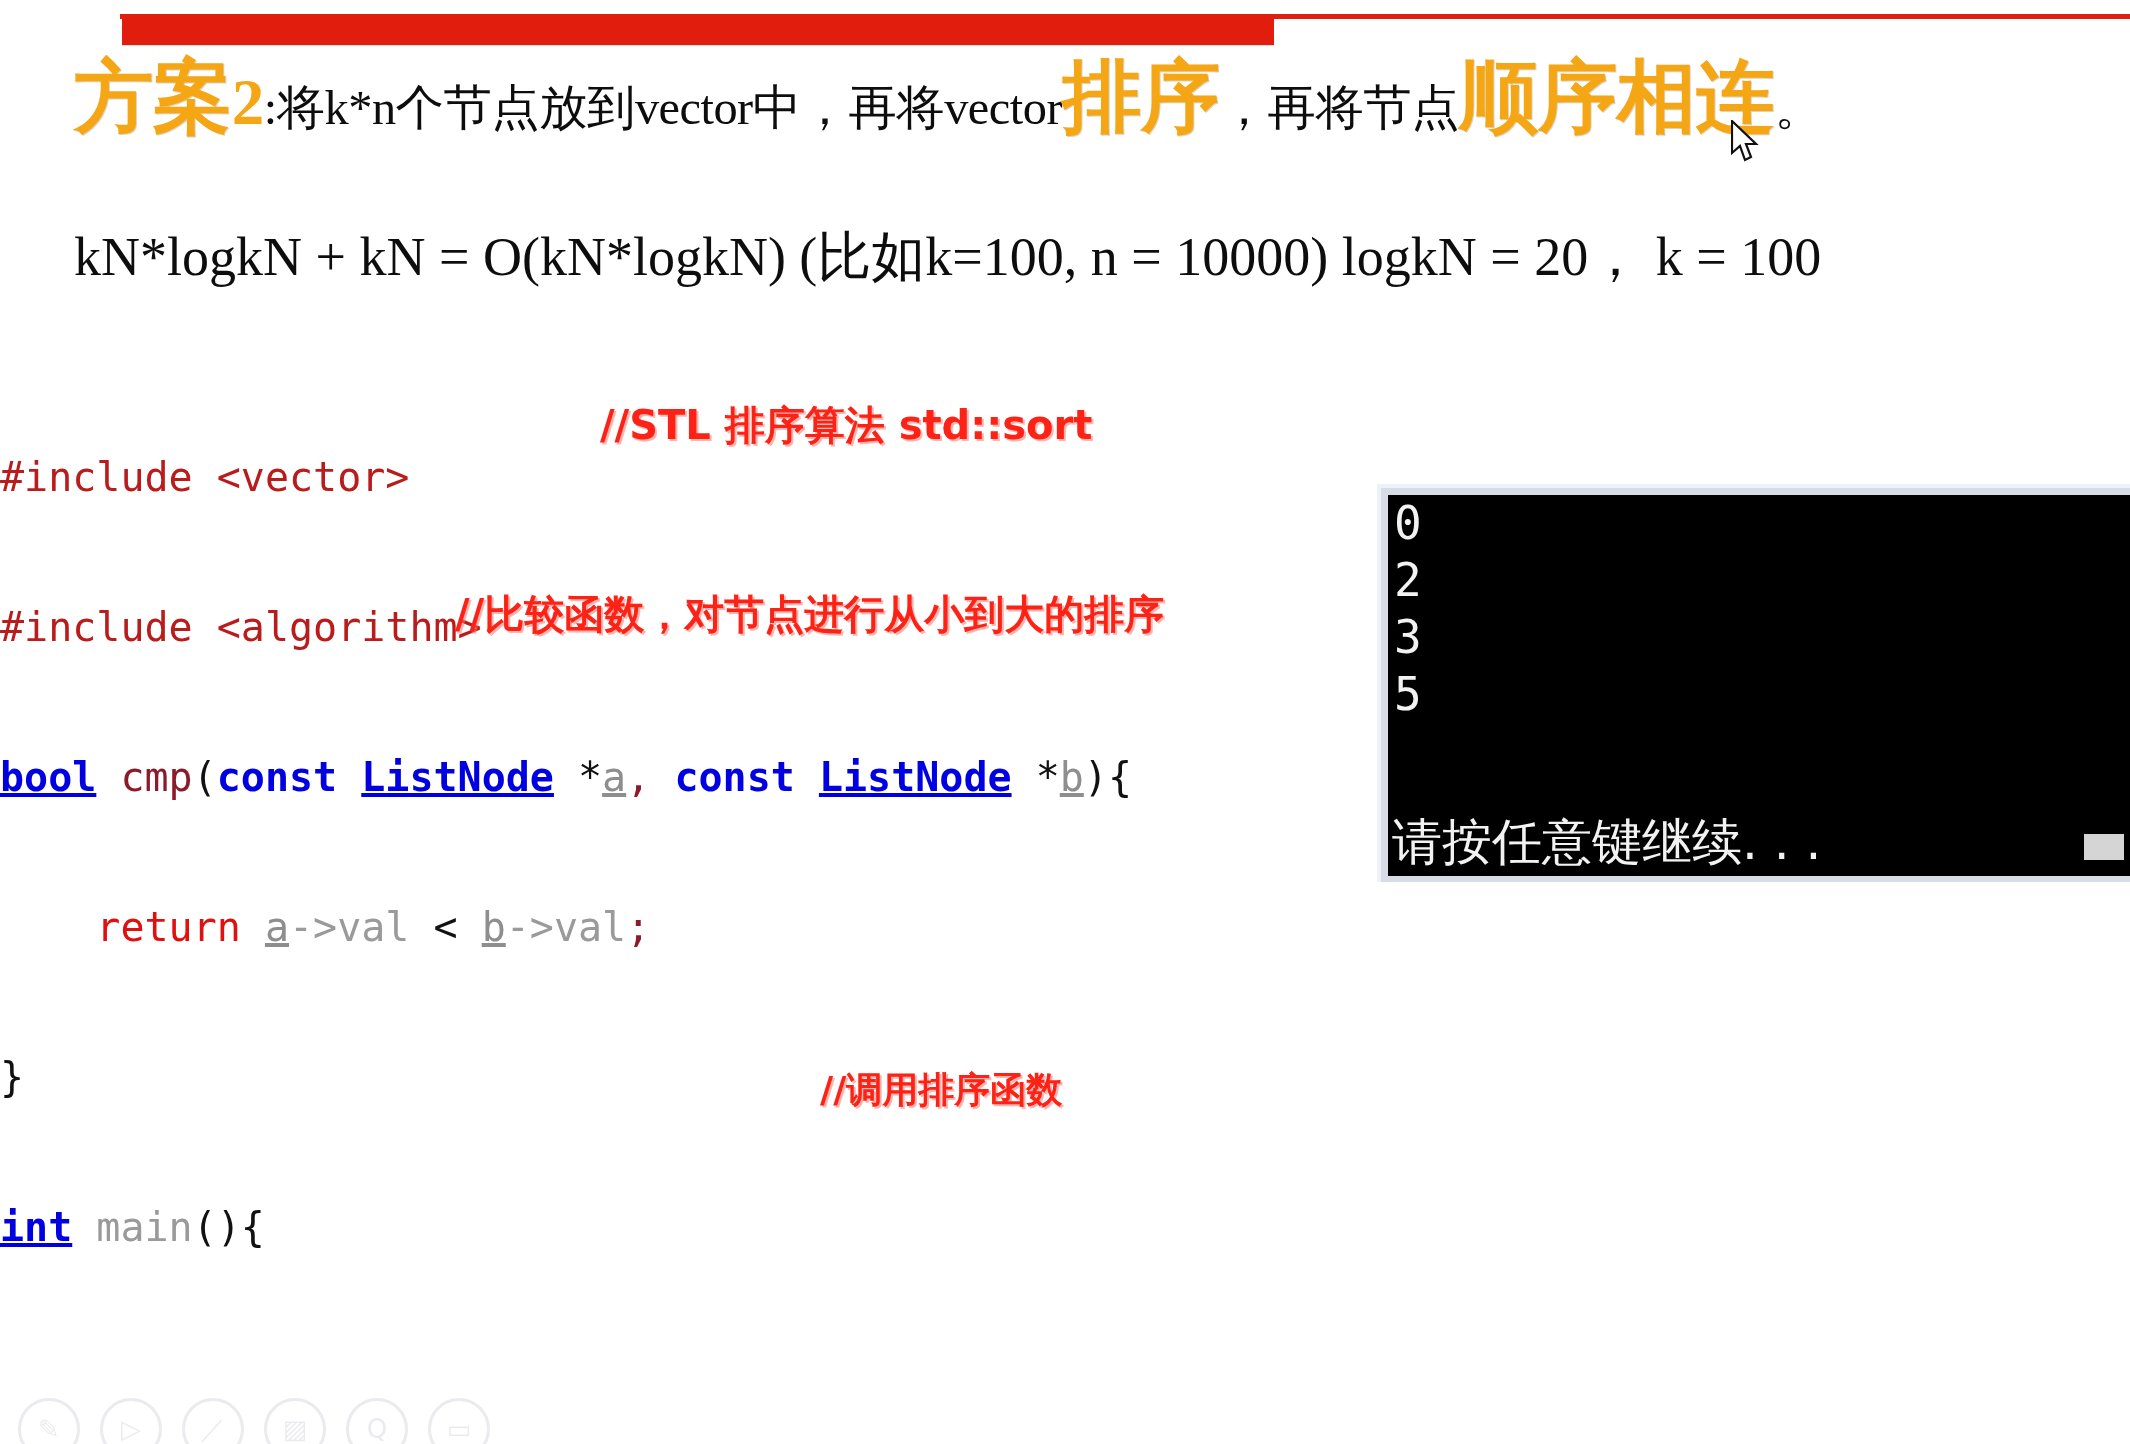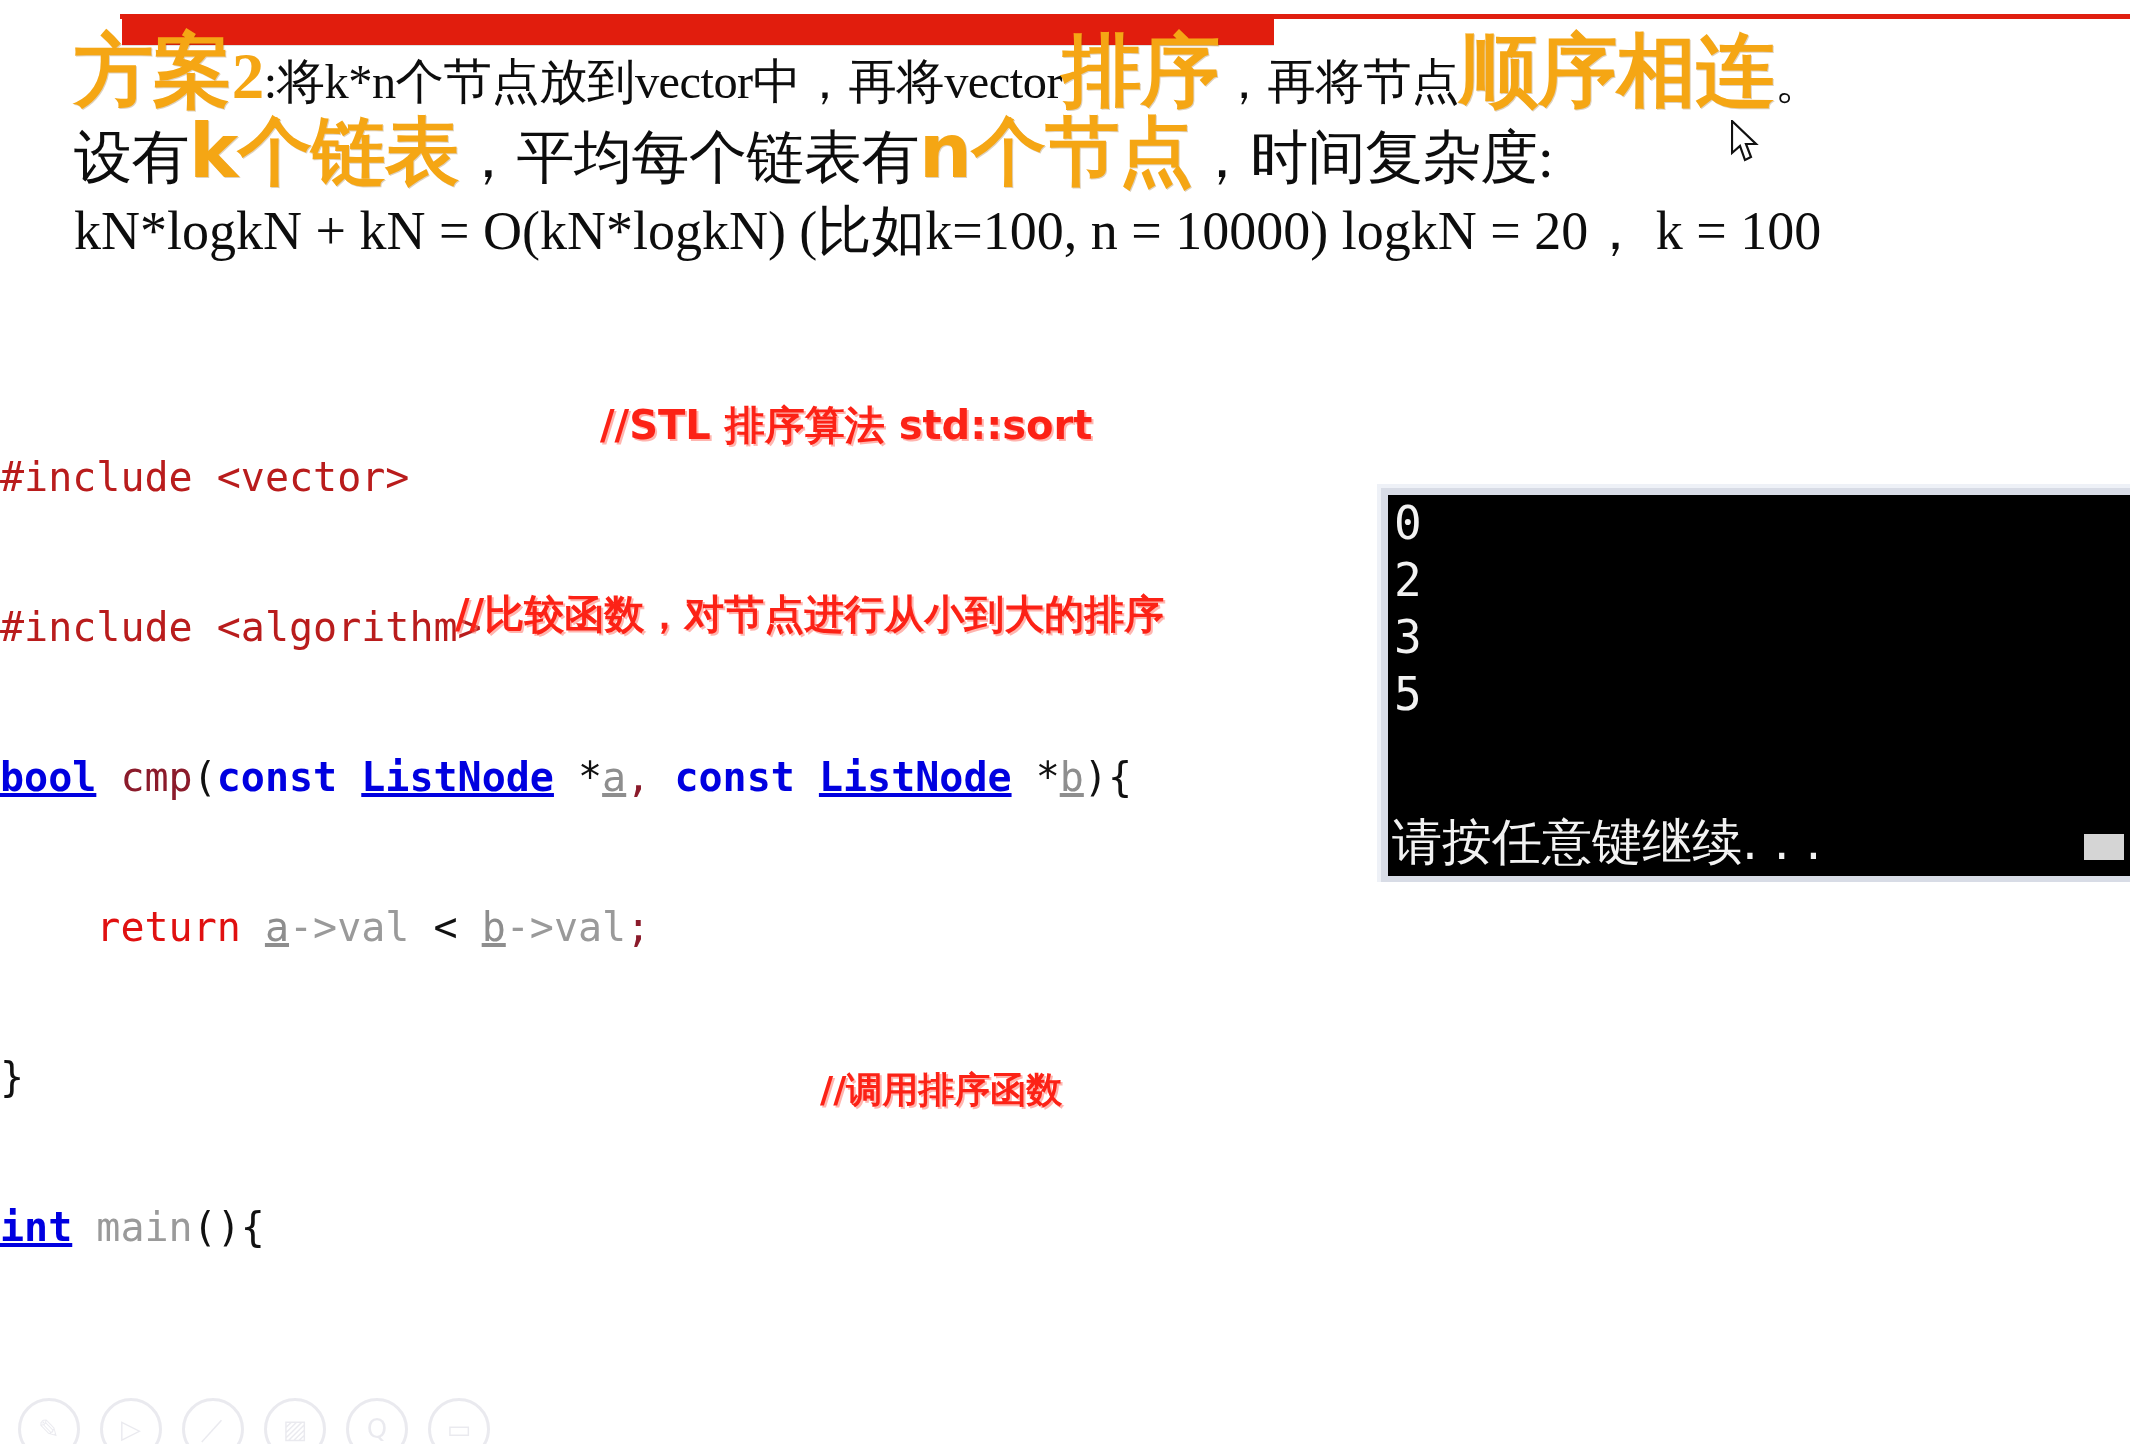--- a/index.html
+++ b/index.html
@@ -35,21 +35,21 @@
     top: 14px;
     width: 1152px;
     height: 31px;
     background: #e11d0d;
     box-shadow: 0 1px 0 rgba(0,0,0,.12);
   }
 
   
   #headline {
     position: absolute;
-    left: 0; top: 28px;
+    left: 0; top: 54px;
     width: 2130px;
     height: 270px;
   }
   .hl-line {
     white-space: nowrap;
     font-family: "Liberation Serif", serif;
     color: #0d0d0d;
     letter-spacing: -0.5px;
   }
   #hl-line1 {
@@ -210,21 +210,20 @@
 
 <div id="top-bar-wrap">
   <div id="top-bar-thin"></div>
   <div id="top-bar-thick"></div>
 </div>
 
 <div id="headline">
 
   <div class="hl-line" id="hl-line1"><span class="hl-big-orange">方案</span><span class="hl-num2">2</span><span class="hl-small">:</span><span class="hl-small">将k*n个节点放到vector中，再将vector</span><span class="hl-big-orange">排序</span><span class="hl-small">，再将节点</span><span class="hl-big-orange">顺序相连</span><span class="hl-small">。</span></div>
 
-  <div class="hl-line" id="hl-line2"><span>设有</span><span class="hl-big-orange">k个链表</span><span>，平均每个链表有</span><span class="hl-big-orange">n个节点</span><span>，时间复杂度:</span></div>
 
   <div class="hl-line" id="hl-line3">kN*logkN + kN = O(kN*logkN)  (比如k=100, n = 10000) logkN = 20，  k = 100</div>
 </div>
 
 <div id="code-block">
   <div class="cl"><span class="grn">#include &lt;vector&gt;</span></div>
   <div class="cl"><span class="grn">#include &lt;algorithm&gt;</span></div>
   <div class="cl"><span class="kw-blue-u">bool</span><span class="blk"> </span><span class="dred">cmp</span><span class="blk">(</span><span class="kw-blue">const</span><span class="blk"> </span><span class="kw-blue-u">ListNode</span><span class="blk"> *</span><span class="var-u">a</span><span class="dred">,</span><span class="blk"> </span><span class="kw-blue">const</span><span class="blk"> </span><span class="kw-blue-u">ListNode</span><span class="blk"> *</span><span class="var-u">b</span><span class="blk">){</span></div>
   <div class="cl"><span class="blk">    </span><span class="red">return</span><span class="blk"> </span><span class="var-u">a</span><span class="gry">-&gt;val</span><span class="blk"> &lt; </span><span class="var-u">b</span><span class="gry">-&gt;val</span><span class="dred">;</span></div>
   <div class="cl"><span class="blk">}</span></div>

